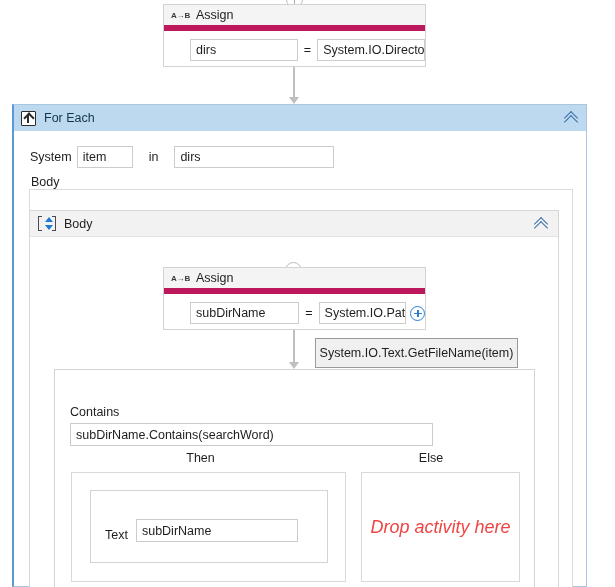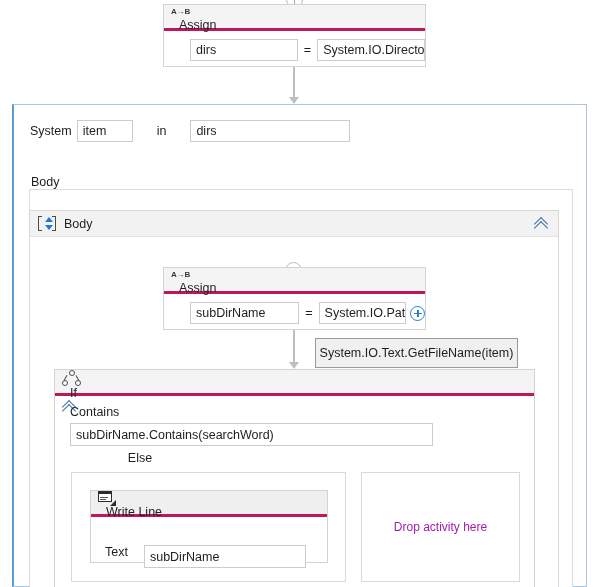--- a/index.html
+++ b/index.html
@@ -22,26 +22,25 @@
   .abs { position: absolute; }
 
   .activity-box {
     background: #ffffff;
     border: 1px solid #d3d3d3;
     box-sizing: border-box;
   }
   .activity-header {
     height: 26px;
     display: flex;
-    align-items: flex-start;
+    align-items: center;
     padding-left: 7px;
     background: #f4f4f4;
-    border-bottom: 3px solid #be185d;
-    box-sizing: border-box;
-    flex-direction: column;
+    border-bottom: 6px solid #be185d;
+    box-sizing: border-box;
   }
   .activity-title {
     font-size: 12.5px;
     color: #1e1e1e;
     margin-left: 8px;
     white-space: nowrap;
   }
 
   .field {
     border: 1px solid #cccccc;
@@ -282,21 +281,21 @@
     background: #ffffff;
     border: 1px solid #d9d9d9;
     box-sizing: border-box;
   }
   #then-panel { left: 16px; width: 275px; }
   #else-panel { left: 306px; width: 159px; }
 
   .drop-hint {
     position: absolute; left: 0; top: 0; width: 100%; height: 100%;
     display: flex; align-items: center; justify-content: center;
-    color: #a21caf; font-size: 12px;
+    font-style: italic; color: #ef4444; font-size: 18px;
   }
 </style>
 </head>
 <body>
 
 <div class="abs plus-circle" style="left:286px; top:-9px;"></div>
 
 <div class="abs activity-box" id="assign-outer" style="left:163px; top:4px; width:263px; height:63px;">
   <div class="activity-header">
     <span class="icon icon-assign">A→B</span>
@@ -309,25 +308,34 @@
   </div>
 </div>
 
 <div class="connector" style="left:293px; top:67px; width:2px; height:37px;">
   <div class="stem" style="height:30px;"></div>
   <div class="head"></div>
 </div>
 
 <div class="abs" id="foreach-container">
 
+  <div id="foreach-header">
+    <span class="icon icon-foreach"></span>
+    <span class="activity-title">For Each</span>
+    <span class="hdr-spacer"></span>
+    <span class="chev-up">
+      <i class="c1"></i>
+        <i class="c2"></i>
+    </span>
+  </div>
 
   <div style="display:flex; align-items:center; padding:15px 0 0 16px;">
     <span class="lbl">System</span>
     <div class="field" style="width:56px; height:22px; margin-left:5px;">item</div>
-    <span class="lbl" style="margin:0 24px;">in</span>
+    <span class="lbl" style="margin:0 16px;">in</span>
     <div class="field" style="width:160px; height:22px;">dirs</div>
   </div>
 
   <div class="lbl" style="position:absolute; left:17px; top:70px;">Body</div>
 
   <div id="foreach-body-well"></div>
 </div>
 
 <div class="abs" id="sequence-box">
   <div id="sequence-header">
@@ -366,57 +374,33 @@
 <div class="connector" style="left:293px; top:330px; width:2px; height:39px;">
   <div class="stem" style="height:32px;"></div>
   <div class="head"></div>
 </div>
 
 <div class="abs" id="expr-tooltip">
   <span>System.IO.Text.GetFileName(item)</span>
 </div>
 
 <div class="abs" id="if-box">
-  <div class="activity-header">
-    <span class="icon icon-if">
-      <span class="node top"></span>
-      <span class="lnk a"></span>
-        <span class="lnk b"></span>
-      <span class="node bl"></span>
-        <span class="node br"></span>
-    </span>
-    <span class="activity-title">If</span>
-    <span class="hdr-spacer"></span>
-    <span class="chev-up">
-      <i class="c1"></i>
-        <i class="c2"></i>
-    </span>
-  </div>
 
   <div class="lbl" style="position:absolute; left:15px; top:35px;">Contains</div>
 
   <div class="field" style="position:absolute; left:15px; top:53px; width:363px; height:23px;">subDirName.Contains(searchWord)</div>
 
   <div class="branch-labels">
+    <div class="branch-label" style="flex:0 0 291px;">Then</div>
     <div class="branch-label" style="flex:0 0 170px;">Else</div>
   </div>
 
   <div class="branch-panel" id="then-panel">
     <div class="activity-box" style="position:absolute; left:18px; top:17px; width:238px; height:73px;">
-      <div class="activity-header" style="background:#efefef;">
-        <span class="icon icon-writeline">
-          <span class="scr"></span>
-            <span class="bar"></span>
-          <span class="ln l1"></span>
-            <span class="ln l2"></span>
-          <span class="pen"></span>
-        </span>
-        <span class="activity-title">Write Line</span>
-      </div>
-      <div style="display:flex; align-items:flex-start; padding:28px 0 0 14px;gap:8px;">
+      <div style="display:flex; align-items:flex-end; padding:28px 0 0 14px;">
         <span class="lbl">Text</span>
         <div class="field" style="width:162px; height:23px; margin-left:8px;">subDirName</div>
       </div>
     </div>
   </div>
 
   <div class="branch-panel" id="else-panel">
     <div class="drop-hint">Drop activity here</div>
   </div>
 </div>

